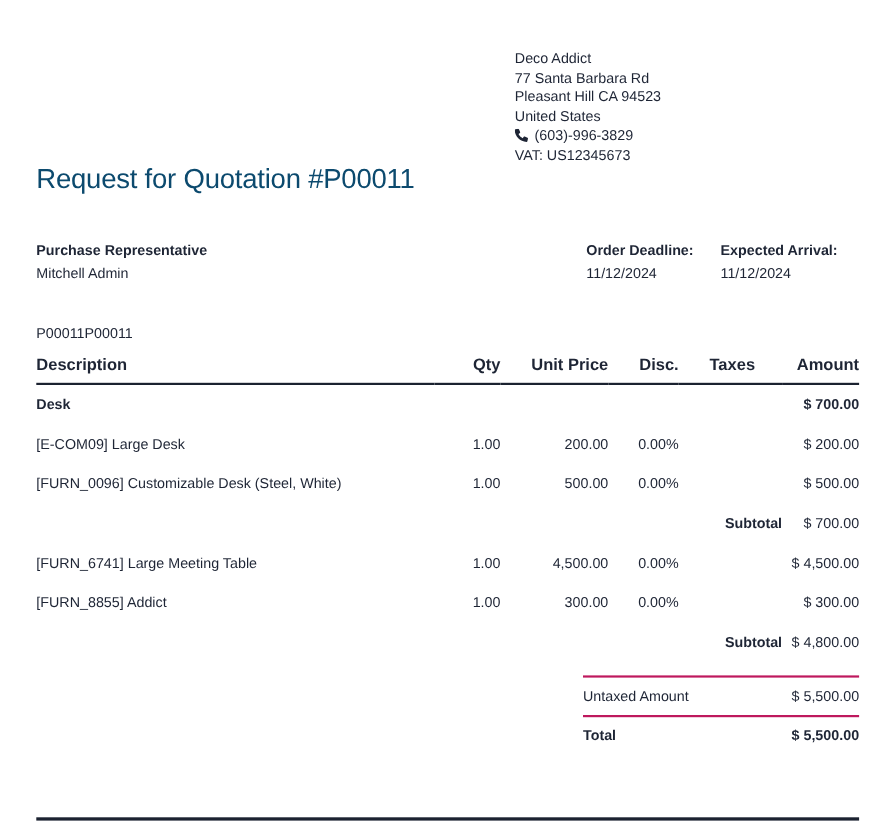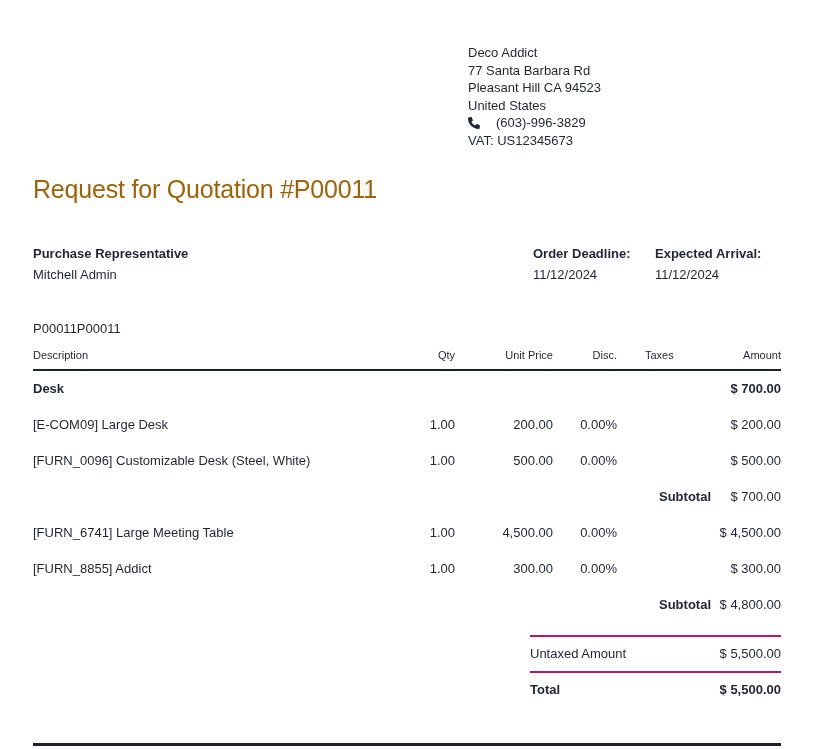--- a/index.html
+++ b/index.html
@@ -7,43 +7,43 @@
   body {
     font-family:"Liberation Sans", sans-serif;
     font-size:13px;
     color:#1e2535;
     position:relative;
   }
   .page { position:absolute; left:33px; top:0; width:748px; }
 
   
   .address { margin-left:435px; margin-top:44px; line-height:17.5px; }
-  .address .phone-line { display:flex; align-items:center; gap:16px; }
+  .address .phone-line { display:flex; align-items:center; gap:6px; }
   .phone-icon svg { width:12px; height:12px; display:block; fill:#1e2535; }
   .address .vat-line { margin-top:0; }
 
   
-  .doc-title { margin-top:26px; font-size:25px; font-weight:400; letter-spacing:-0.2px; color:#a16207; }
+  .doc-title { font-size:25px; font-weight:400; letter-spacing:-0.2px; color:#0c4a6e; }
 
   
   .info-row { position:relative; margin-top:42px; height:46px; }
   .info-block { position:absolute; top:0; }
   .info-block .lbl { font-weight:bold; }
   .info-block .val { margin-top:6px; }
   .info-rep { left:0; }
   .info-deadline { left:500px; }
   .info-arrival { left:622px; }
 
   .reference { margin-top:29px; }
 
   
   table.lines { width:748px; border-collapse:collapse; table-layout:fixed; margin-top:13px; }
   table.lines th {
-    font-weight:normal; text-align:right; padding:0 0 8px 0;
-    border-bottom:2px solid #1b2230; font-size:11px;
+    font-weight:bold; text-align:right; padding:0 0 8px 0;
+    border-bottom:2px solid #1b2230; font-size:15px;
   }
   table.lines th.c-desc { text-align:left; }
   table.lines th.c-taxes { text-align:left; padding-left:28px; }
   table.lines td { padding:10px 0 11px 0; vertical-align:top; }
   td.num { text-align:right; }
   td.taxes { text-align:left; padding-left:28px; }
   tr.section td { font-weight:bold; }
   tr.subtotal td.sub-label { font-weight:bold; text-align:right; }
 
   

